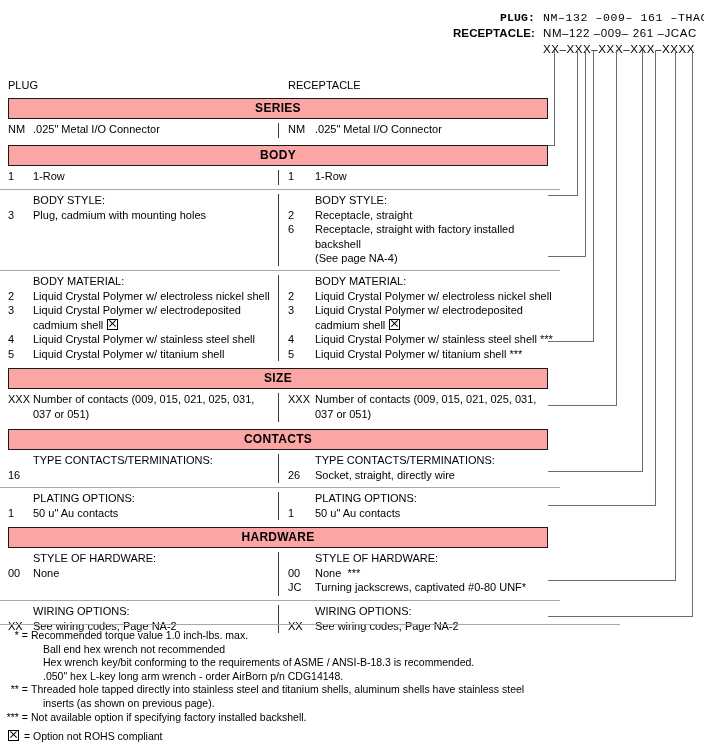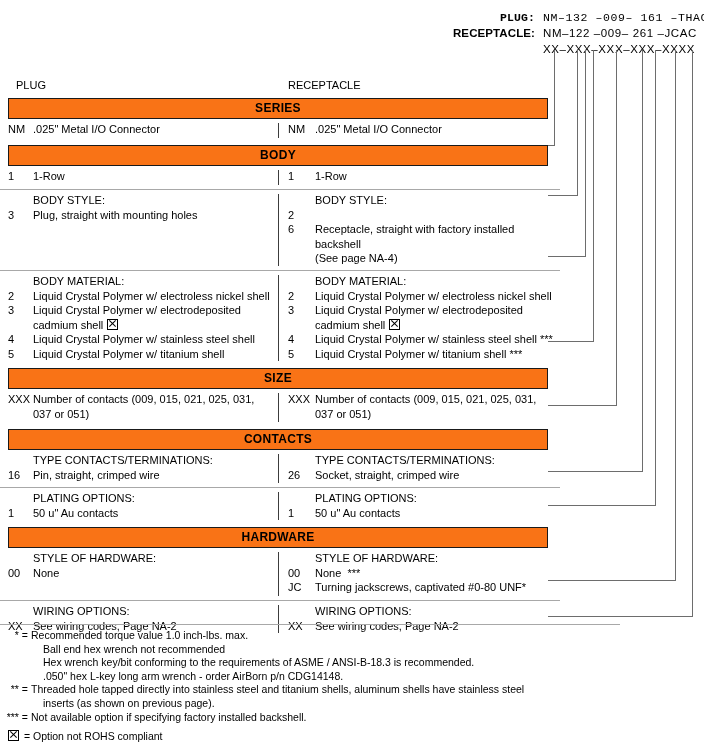--- a/index.html
+++ b/index.html
@@ -92,35 +92,35 @@
   .col-head-row {
     position: relative;
     height: 17px;
   }
   .col-head {
     position: absolute;
     top: 0;
     font-size: 11px;
     line-height: 15px;
   }
-  #col-head-plug { left: 16px; }
+  #col-head-plug { left: 8px; }
   #col-head-recept { left: 288px; }
 
   .section-title {
     box-sizing: border-box;
     margin: 3px 0 0 8px;
     width: 540px;
     height: 21px;
     border: 1.6px solid #1a1a1a;
     text-align: center;
     font-weight: bold;
     font-size: 12px;
     line-height: 18px;
     letter-spacing: 0.3px;
-    background: #f97316;
+    background: #fca5a5;
   }
 
   .group {
     position: relative;
     box-sizing: border-box;
     width: 560px;
     padding: 3px 0 4px 12px;
   }
   .group.sep-top {
     border-top: 1px solid #a8a8a8;
@@ -337,27 +337,28 @@
             <span class="opt-text">1-Row</span>
           </div>
         </div>
       </div>
       <div class="group sep-top" style="height: 81px;">
         <div class="divider"></div>
         <div class="half half-left">
           <div class="grp-label">BODY STYLE:</div>
           <div class="opt">
             <span class="opt-code">3</span>
-            <span class="opt-text">Plug, straight with mounting holes</span>
+            <span class="opt-text">Plug, cadmium with mounting holes</span>
           </div>
         </div>
         <div class="half half-right">
           <div class="grp-label">BODY STYLE:</div>
           <div class="opt">
             <span class="opt-code">2</span>
+            <span class="opt-text">Receptacle, straight</span>
           </div>
           <div class="opt">
             <span class="opt-code">6</span>
             <span class="opt-text">Receptacle, straight with factory installed backshell
 (See page NA-4)</span>
           </div>
         </div>
       </div>
       <div class="group sep-top" style="height: 95px;">
         <div class="divider"></div>
@@ -420,28 +421,27 @@
           </div>
         </div>
       </div>
       <div class="section-title">CONTACTS</div>
       <div class="group" style="height: 37px;">
         <div class="divider"></div>
         <div class="half half-left">
           <div class="grp-label">TYPE CONTACTS/TERMINATIONS:</div>
           <div class="opt">
             <span class="opt-code">16</span>
-            <span class="opt-text">Pin, straight, crimped wire</span>
           </div>
         </div>
         <div class="half half-right">
           <div class="grp-label">TYPE CONTACTS/TERMINATIONS:</div>
           <div class="opt">
             <span class="opt-code">26</span>
-            <span class="opt-text">Socket, straight, crimped wire</span>
+            <span class="opt-text">Socket, straight, directly wire</span>
           </div>
         </div>
       </div>
       <div class="group sep-top" style="height: 37px;">
         <div class="divider"></div>
         <div class="half half-left">
           <div class="grp-label">PLATING OPTIONS:</div>
           <div class="opt">
             <span class="opt-code">1</span>
             <span class="opt-text">50 u" Au contacts</span>

